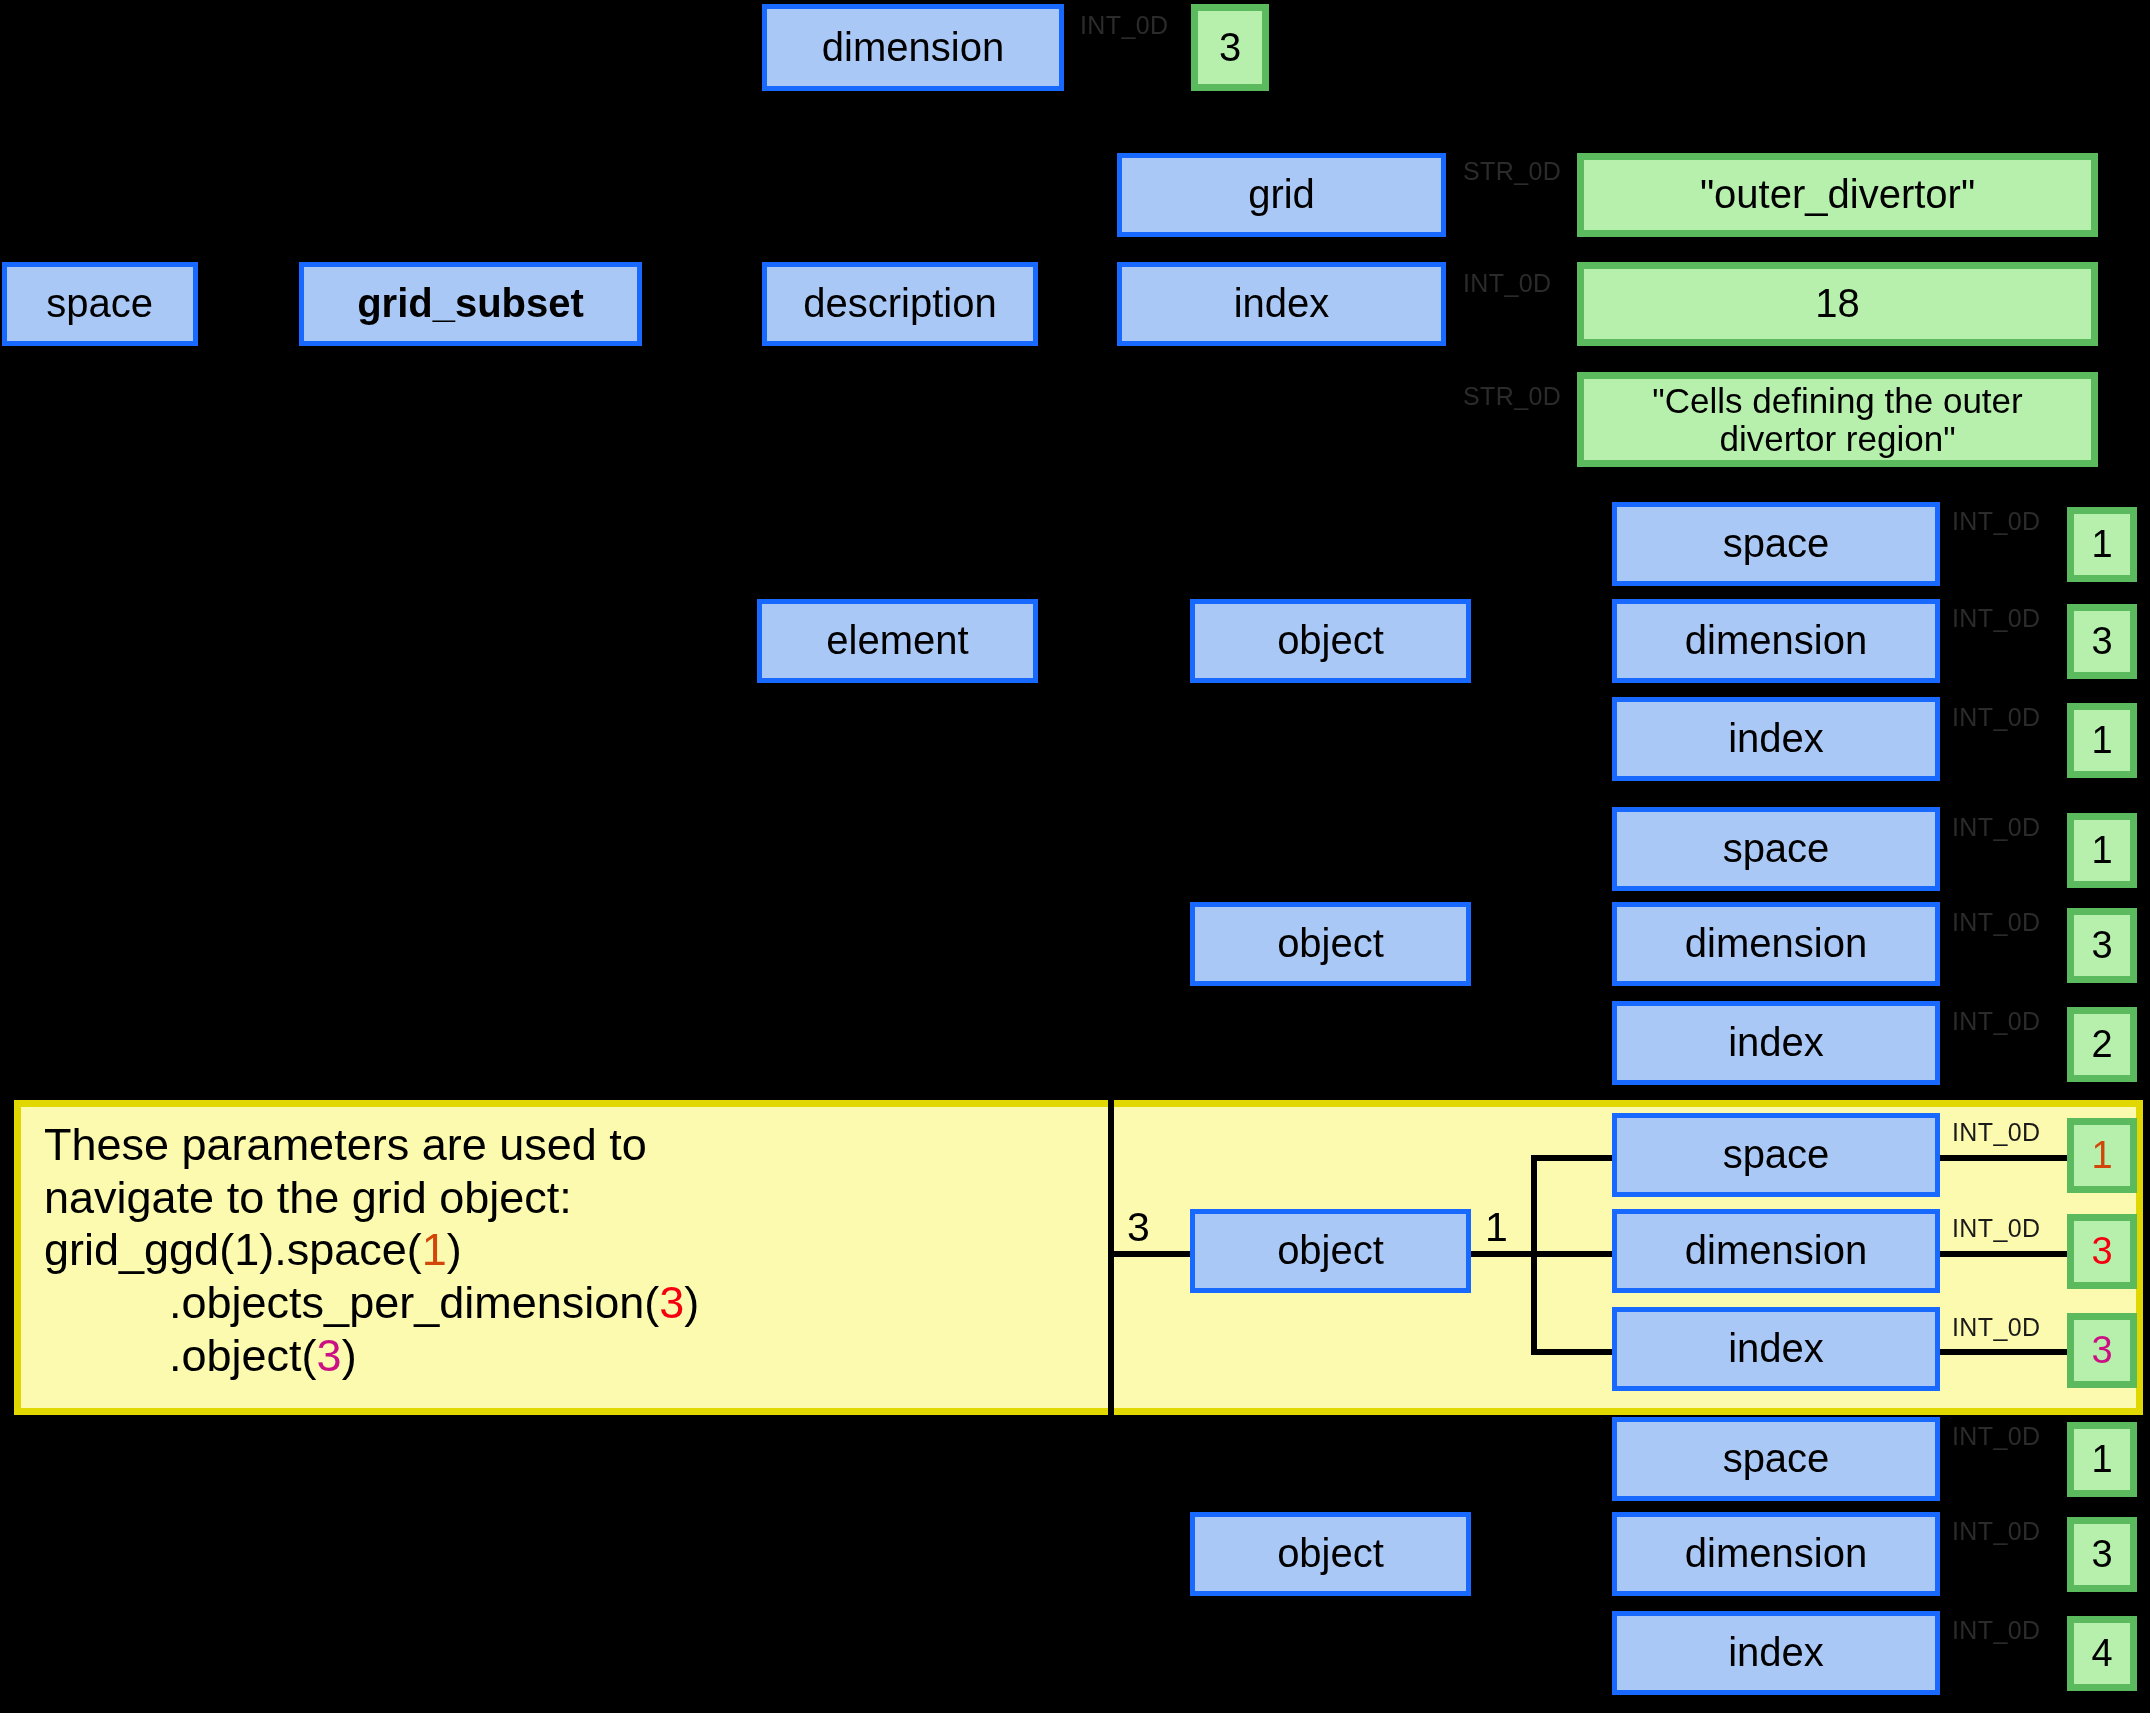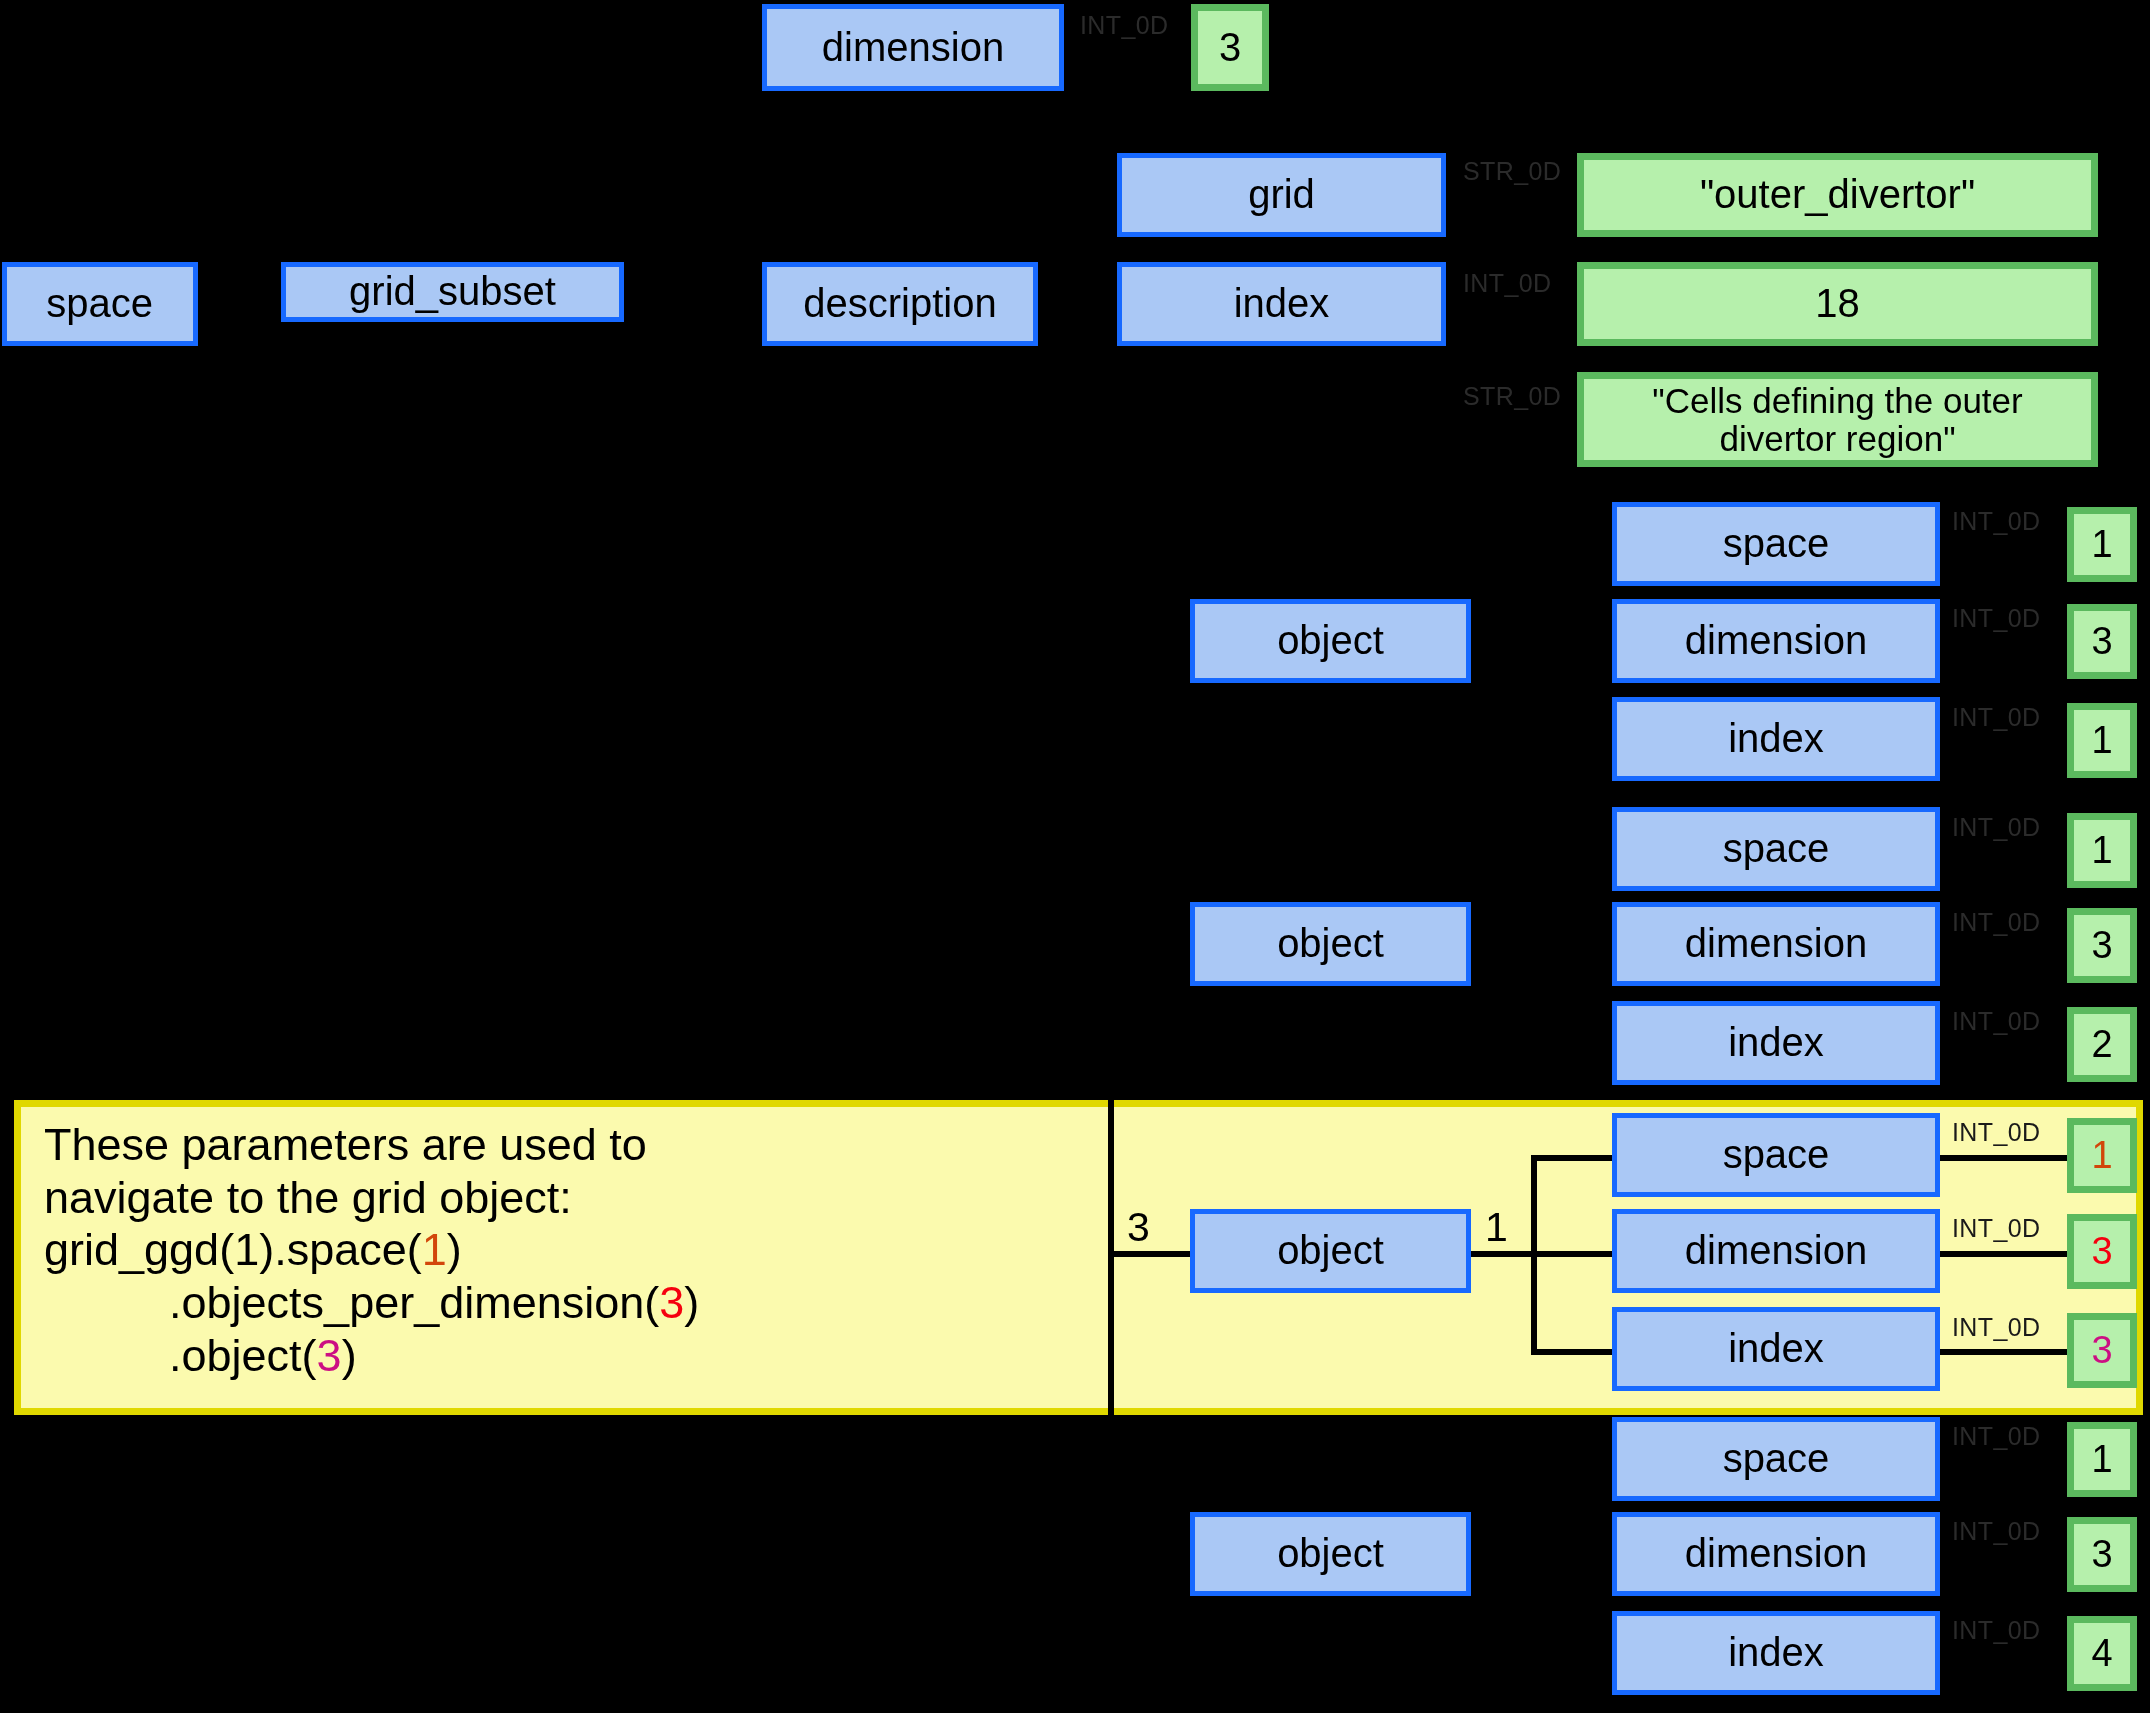--- a/index.html
+++ b/index.html
@@ -186,32 +186,33 @@
   <div class="typelabel on-yellow" style="left:1952px;top:1313px;">INT_0D</div>
 
   <div class="typelabel" style="left:1952px;top:1422px;">INT_0D</div>
   <div class="typelabel" style="left:1952px;top:1517px;">INT_0D</div>
   <div class="typelabel" style="left:1952px;top:1616px;">INT_0D</div>
 
   <div class="node blue" style="left:762px;top:4px;width:302px;height:87px;">dimension</div>
   <div class="node green" style="left:1191px;top:4px;width:78px;height:87px;">3</div>
 
   <div class="node blue" style="left:1.6px;top:262px;width:196px;height:84px;">space</div>
-  <div class="node blue" style="left:281px;top:262px;width:343px;height:60px;">grid_subset</div>
+  <div class="node blue" style="left:299px;top:262px;width:343px;height:84px;font-weight:bold;">grid_subset</div>
   <div class="node blue" style="left:762px;top:262px;width:276px;height:84px;">description</div>
 
   <div class="node blue" style="left:1117px;top:153px;width:329px;height:84px;">grid</div>
   <div class="node green" style="left:1577px;top:153px;width:521px;height:84px;">"outer_divertor"</div>
 
   <div class="node blue" style="left:1117px;top:262px;width:329px;height:84px;">index</div>
   <div class="node green" style="left:1577px;top:262px;width:521px;height:84px;">18</div>
 
   <div class="node green desc" style="left:1577px;top:372px;width:521px;height:95px;">"Cells defining the outer
 divertor region"</div>
 
+  <div class="node blue" style="left:757px;top:599px;width:281px;height:84px;">element</div>
 
   <div class="node blue" style="left:1190px;top:599px;width:281px;height:84px;">object</div>
   <div class="node blue" style="left:1612px;top:502px;width:328px;height:84px;">space</div>
   <div class="node green small" style="left:2067px;top:507px;width:70px;height:75px;">1</div>
   <div class="node blue" style="left:1612px;top:599px;width:328px;height:84px;">dimension</div>
   <div class="node green small" style="left:2067px;top:604px;width:70px;height:75px;">3</div>
   <div class="node blue" style="left:1612px;top:697px;width:328px;height:84px;">index</div>
   <div class="node green small" style="left:2067px;top:703px;width:70px;height:75px;">1</div>
 
   <div class="node blue" style="left:1190px;top:902px;width:281px;height:84px;">object</div>

